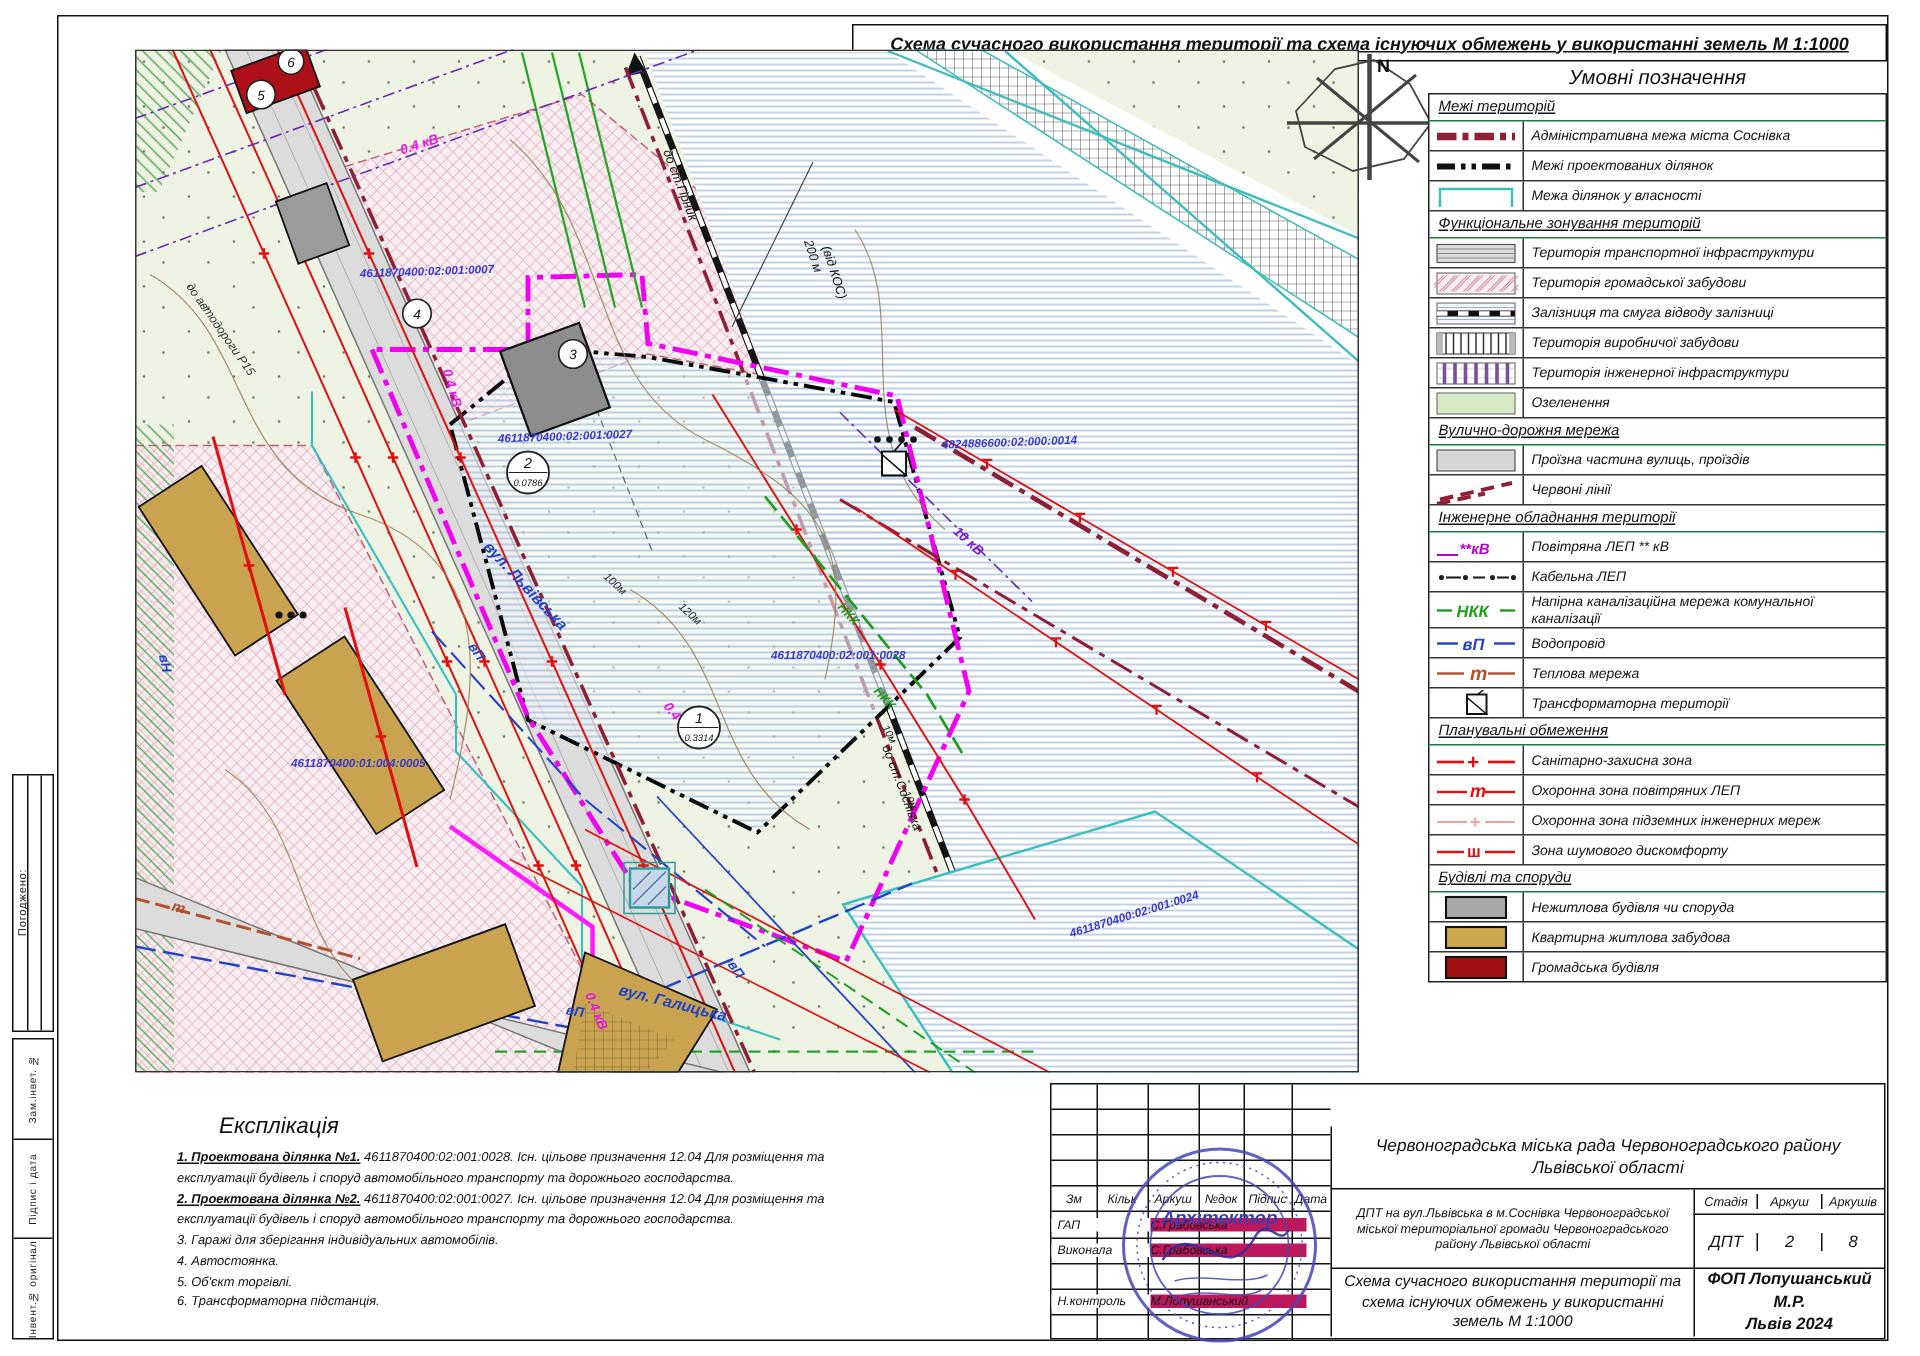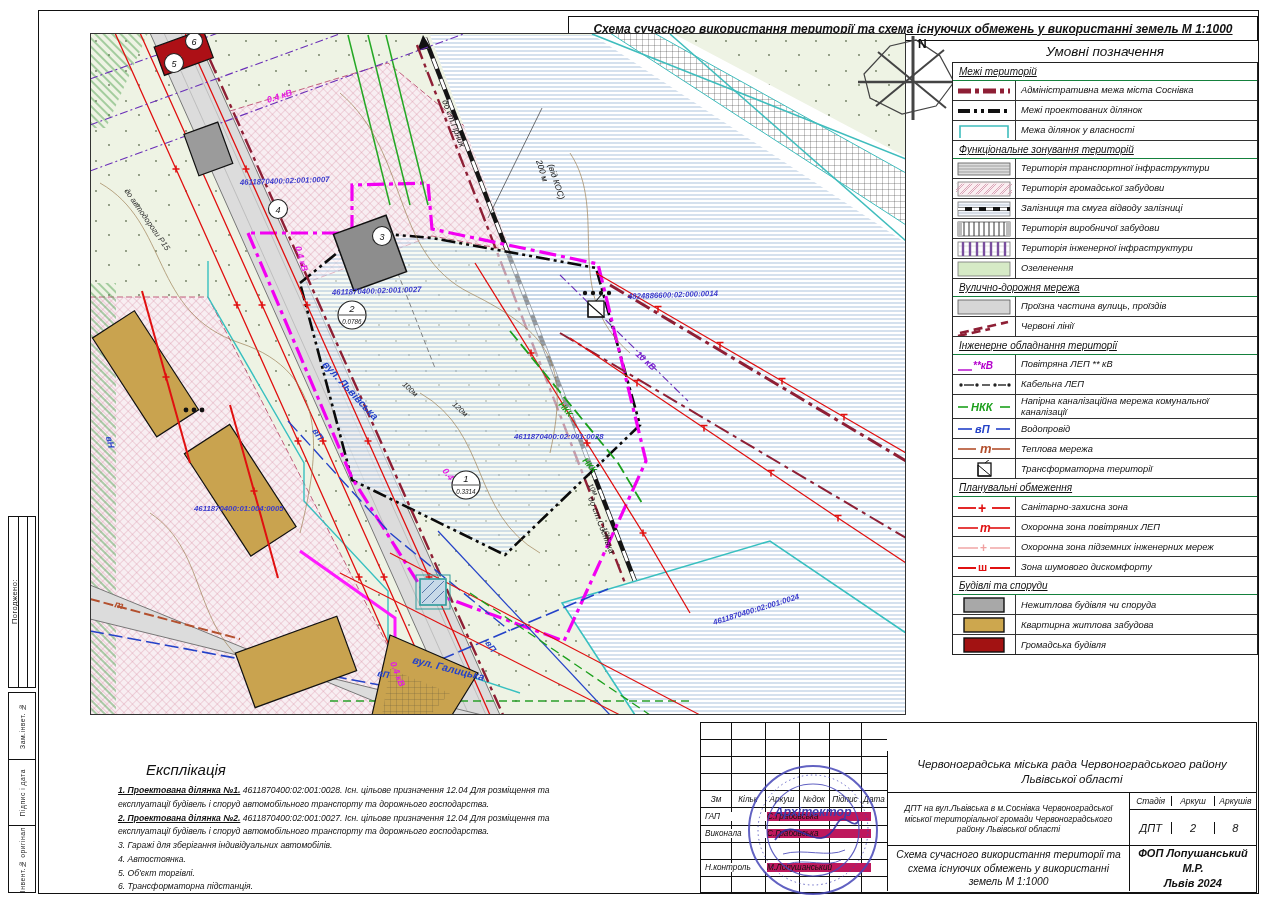--- a/index.html
+++ b/index.html
@@ -23,21 +23,21 @@
   .lg-title{font-style:italic;font-size:13.5px;text-align:center;margin:0 0 3px 0}
   .lg-box{border:1.4px solid #222;background:#fff}
   .lg-sec{padding:2px 6px;font-style:italic;font-size:10px;border-bottom:1px solid #15803d;
           display:flex;align-items:center;min-height:13px}
   .lg-sec span{text-decoration:underline}
   .lg-row{display:flex;border-bottom:1px solid #333;min-height:19px;align-items:stretch}
   .lg-box > :last-child{border-bottom:none}
   .lg-sym{flex:0 0 62px;border-right:1px solid #333;display:flex;align-items:center;justify-content:center}
   .lg-lab{flex:1;padding:1px 5px;font-style:italic;font-size:9.3px;line-height:1.15;display:flex;align-items:center}
   
-  .expl{left:118px;top:761px;width:478px}
+  .expl{left:118px;top:742px;width:478px}
   .expl-title{font-style:italic;font-size:15px;margin:0 0 6px 28px}
   .expl-item{font-style:italic;font-size:8.6px;line-height:1.6;color:#111}
   .expl-item .lead{text-decoration:underline;font-weight:bold}
   
   .tb{left:700px;top:722px;width:557px;height:171px;border:1.8px solid #111;font-style:italic;box-sizing:border-box;background:#fff}
   .tb .cell{position:absolute;display:flex;align-items:center;justify-content:center;text-align:center;box-sizing:border-box}
   .tb-object{left:186px;top:0;width:369px;height:28px;border-left:1.3px solid #111;border-bottom:1.3px solid #111;font-weight:bold;font-size:15px}
   .tb-org{left:186px;top:28px;width:369px;height:42px;border-left:1.3px solid #111;border-bottom:1.3px solid #111;font-size:11.5px;line-height:1.25;padding:0 2px}
   .tb-proj{left:186px;top:70px;width:242px;height:53px;border-left:1.3px solid #111;border-bottom:1.3px solid #111;font-size:8.4px;line-height:1.3;padding:0 6px}
   .tb-sheetname{left:186px;top:123px;width:242px;height:45px;border-left:1.3px solid #111;font-size:10.3px;line-height:1.35;padding:0 6px}

